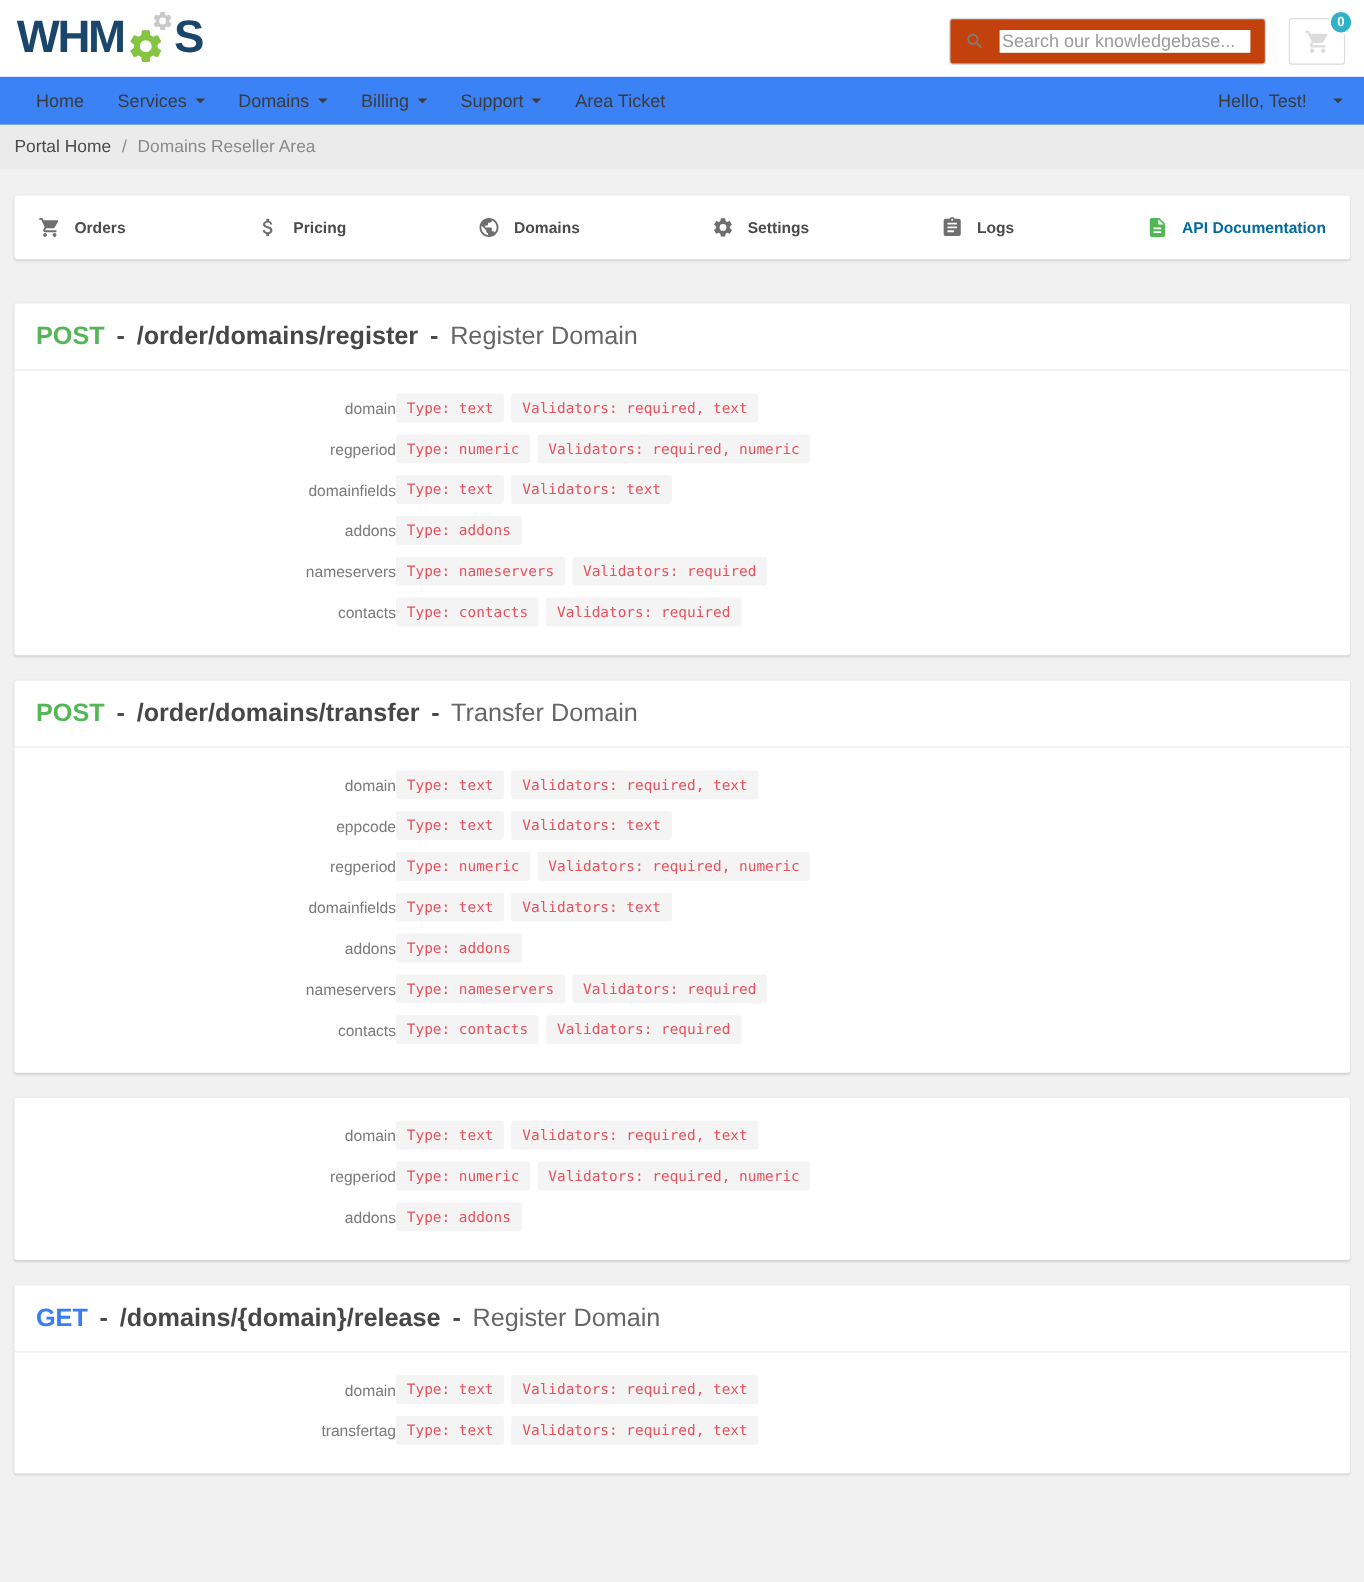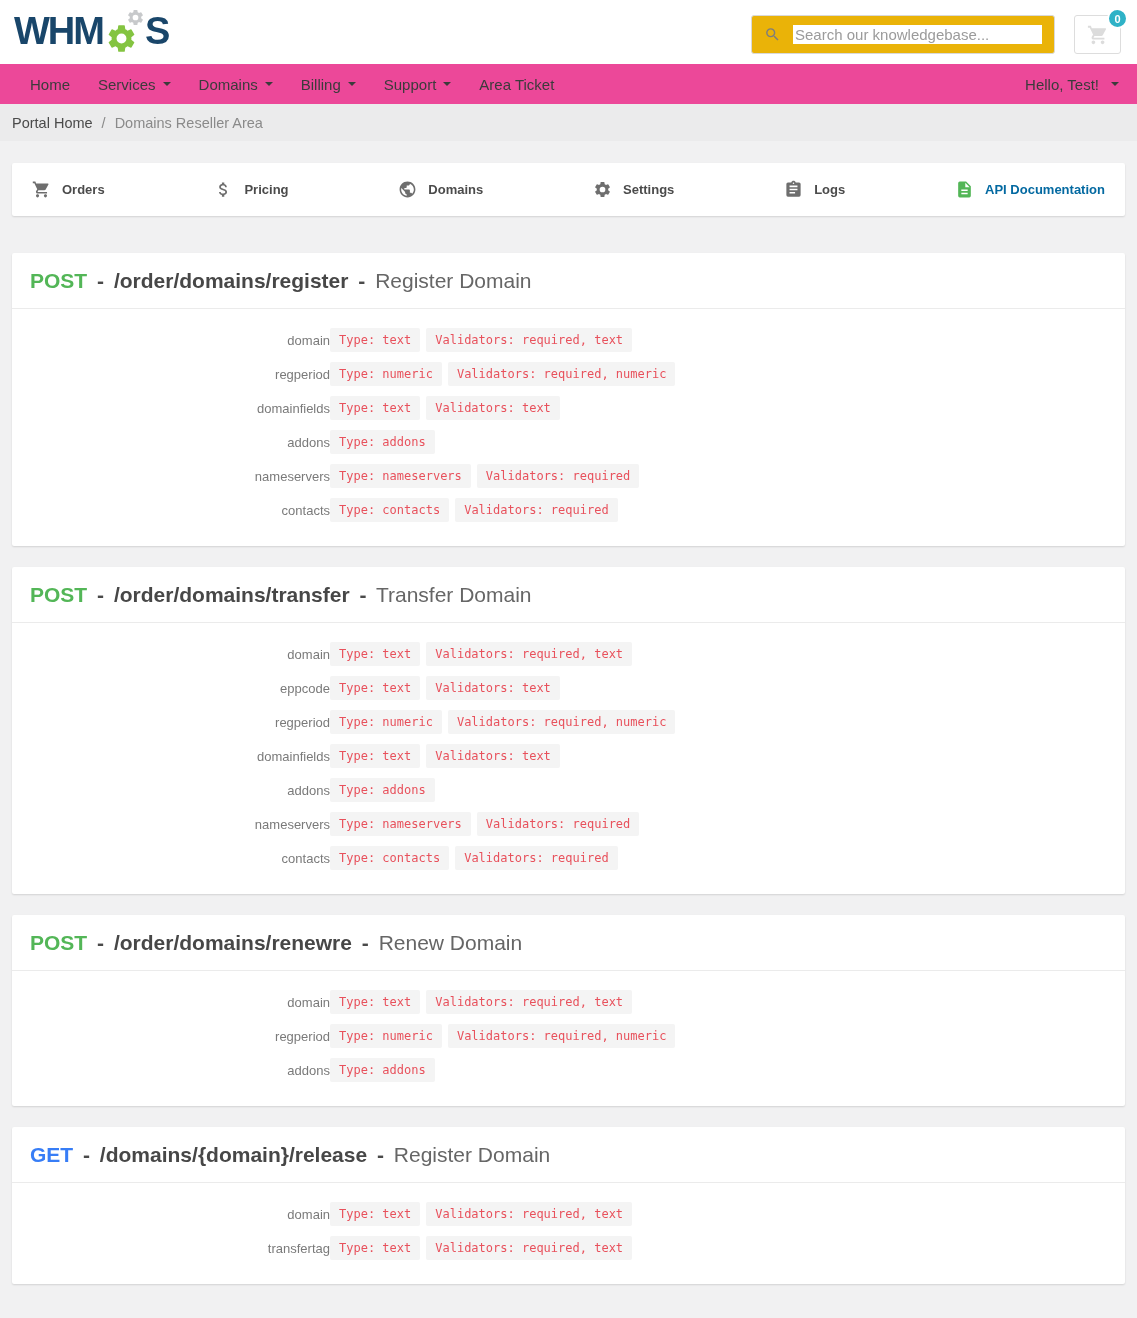--- a/index.html
+++ b/index.html
@@ -9,32 +9,32 @@
     font-family:"Liberation Sans", sans-serif;
     -webkit-font-smoothing:antialiased;
   }
   
   .topbar { background:#fff; display:flex; align-items:flex-end; padding:10px 16px 10px 14px; height:64px; }
   .logo { display:flex; align-items:center; height:46px; cursor:pointer; }
   .logo-text { font-size:38px; font-weight:bold; color:#19466a; letter-spacing:-2px; line-height:44px; }
   .logo-gears { position:relative; width:46px; height:48px; margin:0 -3px 0 -1px; }
   .gear-big { position:absolute; left:3px; bottom:0px; width:33px; height:33px; fill:#84c441; }
   .gear-small { position:absolute; right:3px; top:1px; width:19px; height:19px; fill:#c7c9cb; }
-  .search-wrap { margin-left:auto; display:flex; align-items:center; border:1px solid #d9d9d9; border-radius:3px; height:39px; width:304px; padding:0 12px; background:#eab308; }
+  .search-wrap { margin-left:auto; display:flex; align-items:center; border:1px solid #d9d9d9; border-radius:3px; height:39px; width:264px; padding:0 12px; background:#c2410c; }
   .search-wrap svg { width:17px; height:17px; fill:#7d7d7d; flex:0 0 auto; }
   .search-input { border:none; outline:none; font-size:15px; color:#444; width:100%; margin-left:12px; font-family:"Liberation Sans", sans-serif; }
   .search-input::placeholder { color:#9b9b9b; }
   .cart-btn { margin-left:19px; position:relative; width:47px; height:39px; border:1px solid #ddd; border-radius:3px; background:#fff; display:flex; align-items:center; justify-content:center; cursor:pointer; }
   .cart-btn svg { width:22px; height:22px; fill:#dcdcdc; }
   .cart-badge { position:absolute; top:-8px; right:-8px; background:#2fb2c7; color:#fff; min-width:21px; height:21px; border-radius:50%; font-size:11px; font-weight:bold; display:flex; align-items:center; justify-content:center; border:2px solid #fff; }
   
-  .navbar { background:#ec4899; display:flex; align-items:center; padding:0 18px 0 30px; height:40px; font-size:15px; color:#3b3b3b; }
+  .navbar { background:#3b82f6; display:flex; align-items:center; padding:0 18px 0 30px; height:40px; font-size:15px; color:#3b3b3b; }
   .nav-item { margin-right:28px; display:flex; align-items:center; gap:7px; cursor:pointer; white-space:nowrap; }
   .caret { width:0; height:0; border-left:4px solid transparent; border-right:4px solid transparent; border-top:4px solid #3b3b3b; display:inline-block; }
-  .user-menu { margin-left:auto; margin-right:0; display:flex; align-items:center; gap:12px; cursor:pointer; }
+  .user-menu { margin-left:auto; margin-right:0; display:flex; align-items:center; gap:22px; cursor:pointer; }
   
   .breadcrumb { background:#ebebec; height:37px; display:flex; align-items:center; padding:0 16px 0 12px; font-size:14.5px; color:#8a8a8a; gap:9px; }
   .breadcrumb .bc-home { color:#4a4a4a; cursor:pointer; }
   
   .container { padding:22px 12px 14px; }
   .card { background:#fff; border-radius:2px; box-shadow:0 1px 2px rgba(0,0,0,0.13); margin-bottom:21px; }
   
   .module-tabs { display:flex; align-items:center; padding:17px 20px; gap:36px; margin-bottom:37px;justify-content:space-between; }
   .mtab { display:flex; align-items:center; gap:11px; font-size:13px; font-weight:bold; color:#4b4b4b; cursor:pointer; white-space:nowrap; }
   .mtab .mtab-icon { display:flex; }
@@ -341,27 +341,20 @@
 
                   <span class="badge">Type: contacts</span>
 
                   <span class="badge">Validators: required</span>
                 </span>
             </div>
           </div>
       </div>
 
       <div class="card">
-        <div class="endpoint-header">
-          <span class="ep-method POST">POST</span>
-          <span class="ep-sep">-</span>
-          <span class="ep-path">/order/domains/renewre</span>
-          <span class="ep-sep">-</span>
-          <span class="ep-title">Renew Domain</span>
-        </div>
         <div class="endpoint-body">
 
             <div class="param-row">
               <span class="param-name">domain</span>
               <span class="badges">
 
                   <span class="badge">Type: text</span>
 
                   <span class="badge">Validators: required, text</span>
                 </span>

